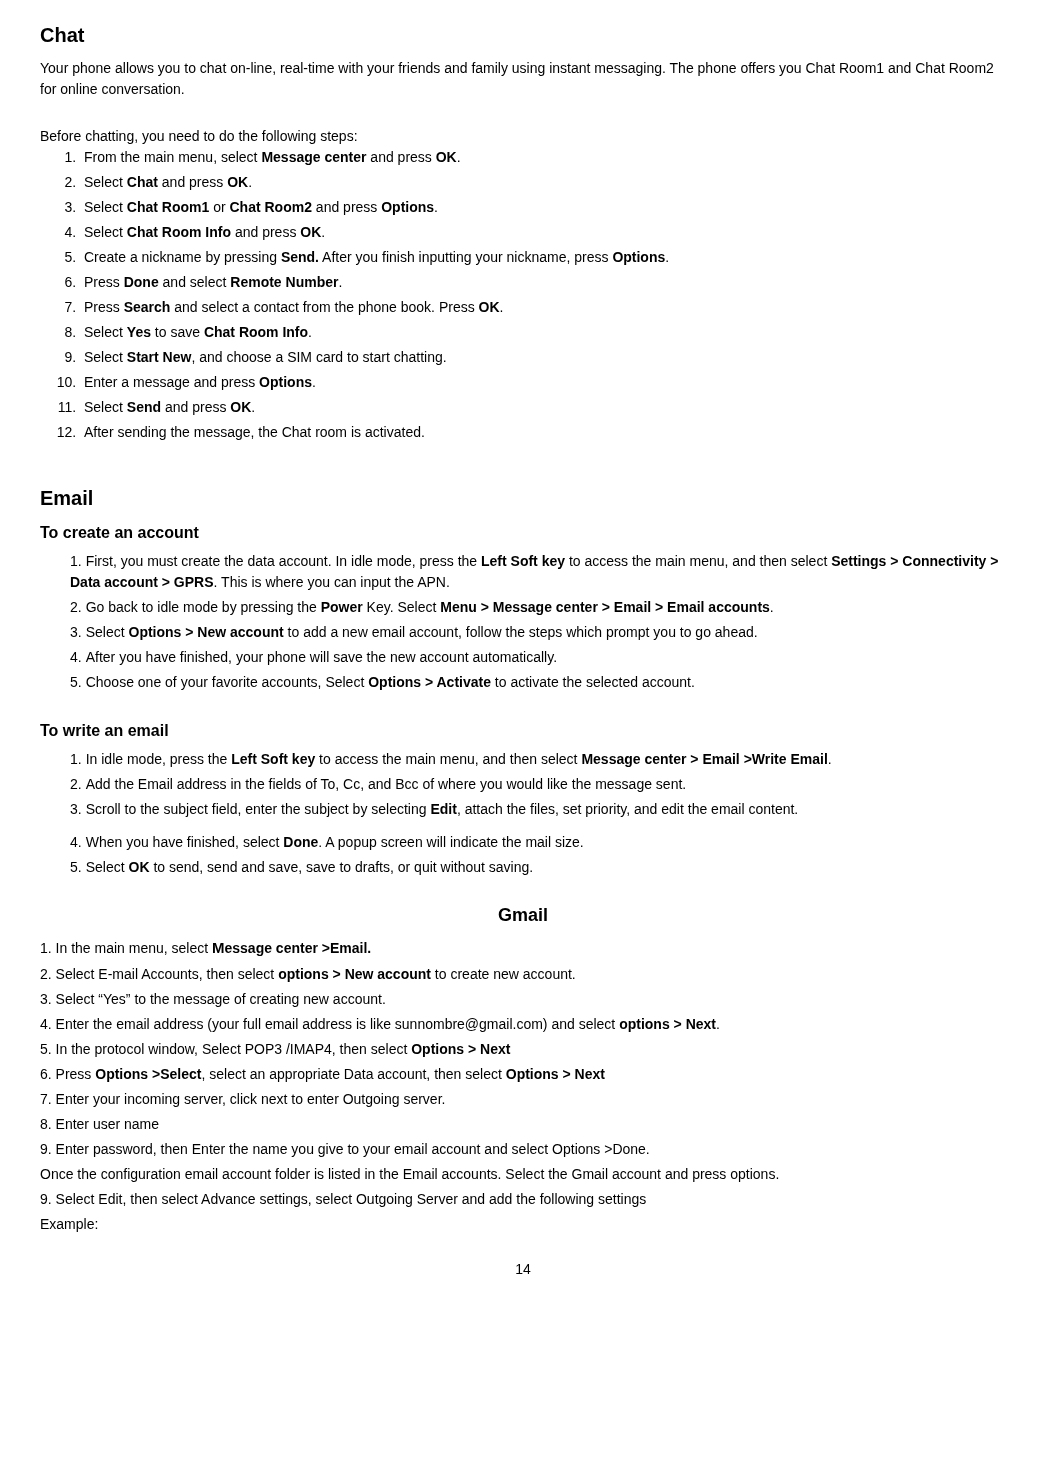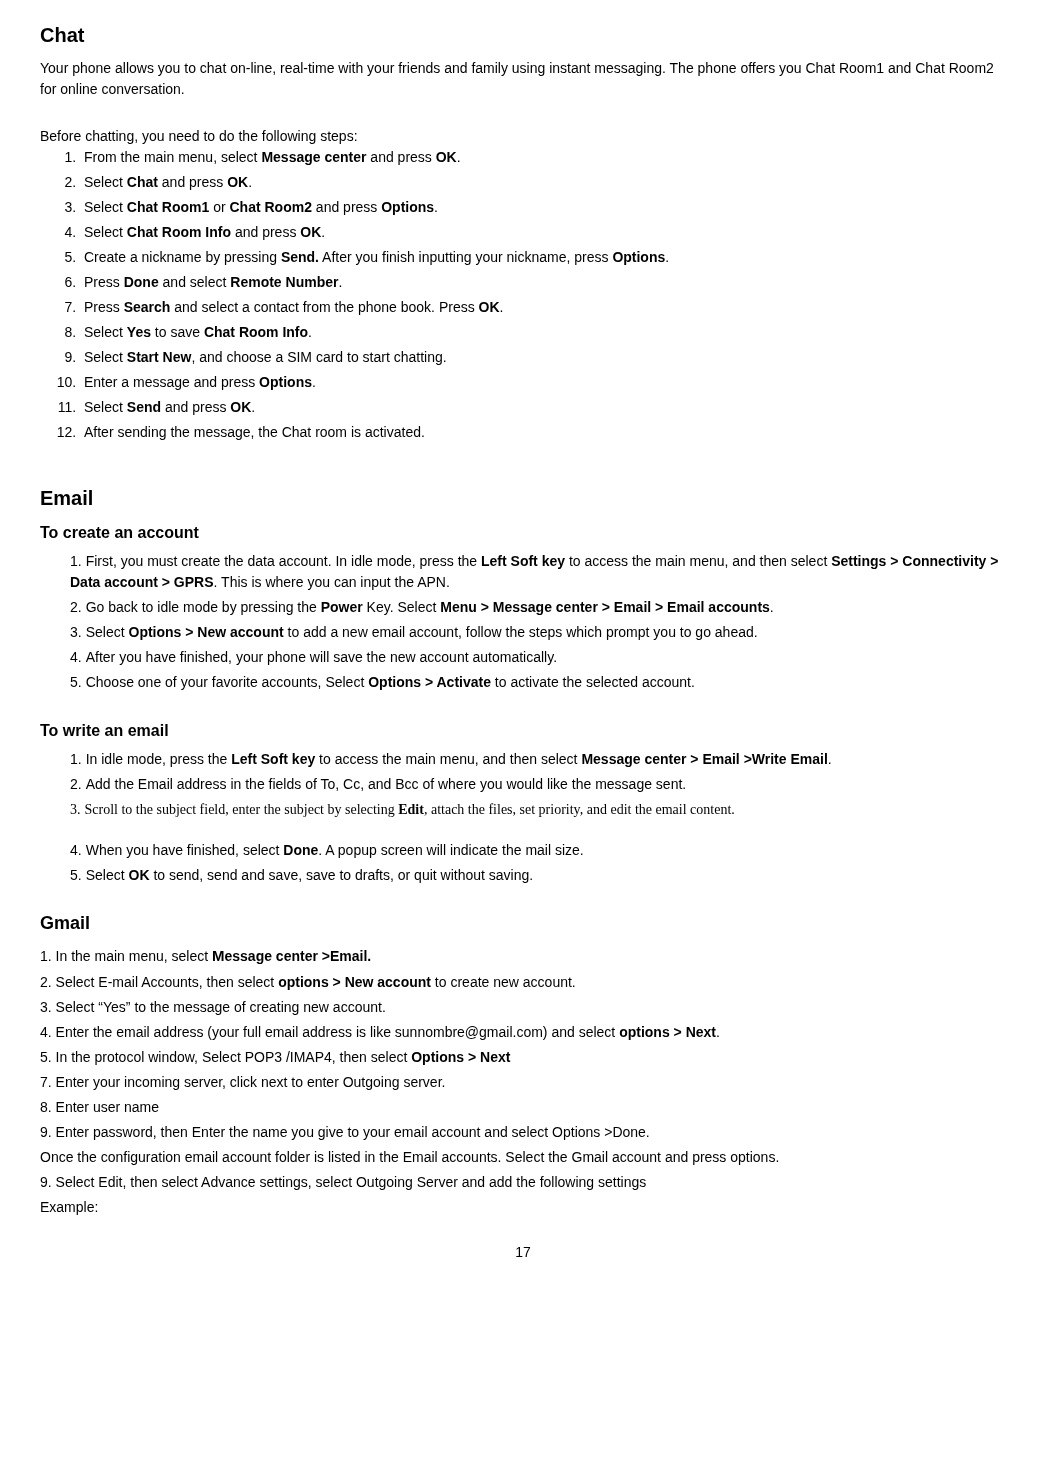--- a/index.html
+++ b/index.html
@@ -21,20 +21,21 @@
     }
     h2.section-title {
       font-size: 20px;
       font-weight: bold;
       margin-bottom: 8px;
       margin-top: 0;
     }
     h3.center-title {
       font-size: 18px;
       font-weight: bold;
+      text-align: center;
       margin-bottom: 8px;
     }
     .sub-heading {
       font-size: 16px;
       font-weight: bold;
       margin-bottom: 6px;
     }
     p.intro {
       margin-bottom: 10px;
     }
@@ -108,37 +109,38 @@
     <p style="margin-bottom:4px;"><span style="margin-right:4px;">4.</span>After you have finished, your phone will save the new account automatically.</p>
     <p style="margin-bottom:10px;"><span style="margin-right:4px;">5.</span>Choose one of your favorite accounts, Select <b>Options &gt; Activate</b> to activate the selected account.</p>
   </div>
 
   <div class="spacer"></div>
   <p class="sub-heading">To write an email</p>
 
   <div class="indent-block">
     <p style="margin-bottom:4px;"><span style="margin-right:4px;">1.</span>In idle mode, press the <b>Left Soft key</b> to access the main menu, and then select <b>Message center &gt; Email &gt;Write Email</b>.</p>
     <p style="margin-bottom:4px;"><span style="margin-right:4px;">2.</span>Add the Email address in the fields of To, Cc, and Bcc of where you would like the message sent.</p>
-    <p style="margin-bottom:20px;font-family:Liberation Serif, serif;"><span style="margin-right:4px;">3.</span>Scroll to the subject field, enter the subject by selecting <b>Edit</b>, attach the files, set priority, and edit the email content.</p>
+    <p style="margin-bottom:12px;"><span style="margin-right:4px;">3.</span>Scroll to the subject field, enter the subject by selecting <b>Edit</b>, attach the files, set priority, and edit the email content.</p>
     <p style="margin-bottom:4px;"><span style="margin-right:4px;">4.</span>When you have finished, select <b>Done</b>. A popup screen will indicate the mail size.</p>
     <p style="margin-bottom:4px;"><span style="margin-right:4px;">5.</span>Select <b>OK</b> to send, send and save, save to drafts, or quit without saving.</p>
   </div>
 </div>
 
 <div class="section">
   <h3 class="center-title">Gmail</h3>
 
   <ul class="plain-list">
     <li>1. In the main menu, select <b style="font-size:15px;">M</b><b>essage center &gt;Email.</b></li>
     <li>2. Select E-mail Accounts, then select <b>options &gt; New account</b> to create new account.</li>
     <li>3. Select “Yes” to the message of creating new account.</li>
     <li>4. Enter the email address (your full email address is like sunnombre@gmail.com) and select <b>options &gt; Next</b>.</li>
     <li>5. In the protocol window, Select POP3 /IMAP4, then select <b>Options &gt; Next</b></li>
+    <li>6. Press <b>Options &gt;Select</b>, select an appropriate Data account, then select <b>Options &gt; Next</b></li>
     <li>7. Enter your incoming server, click next to enter Outgoing server.</li>
     <li>8. Enter user name</li>
     <li>9. Enter password, then Enter the name you give to your email account and select Options &gt;Done.</li>
     <li>Once the configuration email account folder is listed in the Email accounts. Select the Gmail account and press options.</li>
     <li>9. Select Edit, then select Advance settings, select Outgoing Server and add the following settings</li>
     <li>Example:</li>
   </ul>
 </div>
 
-<div class="page-number">17</div>
+<div class="page-number">14</div>
 
 </body></html>

